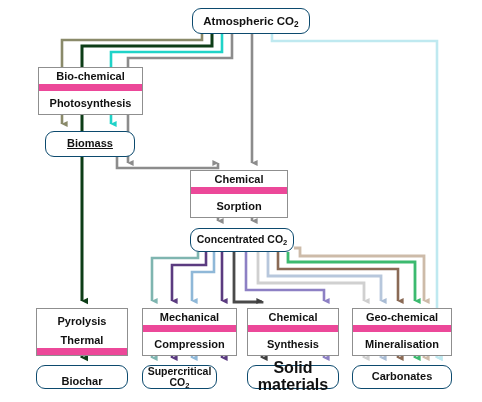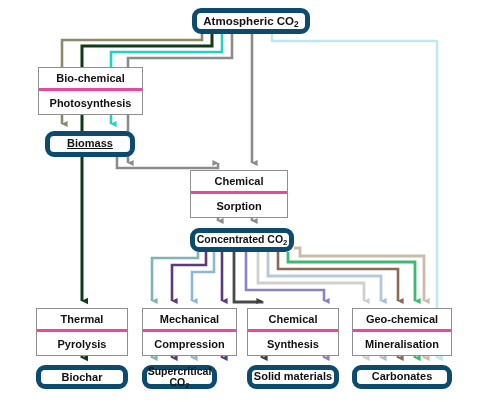--- a/index.html
+++ b/index.html
@@ -1,30 +1,30 @@
 <!DOCTYPE html>
 <html><head>
 <meta charset="utf-8">
 <style>
   html,body{margin:0;padding:0;background:#ffffff;}
   body{width:482px;height:402px;overflow:hidden;
        font-family:"Liberation Sans","DejaVu Sans",sans-serif;}
   #stage{position:relative;width:482px;height:402px;background:#fff;}
   svg#wires{position:absolute;left:0;top:0;width:482px;height:402px;}
   .nodebox{position:absolute;box-sizing:border-box;background:#ffffff;
-           border:5px solid #0c4a6e;display:flex;align-items:center;
+           border:1px solid #0c4a6e;display:flex;align-items:center;
            justify-content:center;text-align:center;font-weight:bold;
            color:#111111;line-height:1.05;}
   .rounded{border-radius:9px;}
   .stack{position:absolute;box-sizing:border-box;background:#fff;
          border:1px solid #8f8f8f;}
   .stack .cell{box-sizing:border-box;display:flex;align-items:center;
                justify-content:center;text-align:center;font-weight:bold;
                color:#111;height:50%;}
-  .stack .cell.top{border-bottom:3px solid #ec4899;}
+  .stack .cell.top{border-bottom:7px solid #ec4899;}
   .lbl{display:block;}
   sub{font-size:.72em;vertical-align:baseline;position:relative;top:2px;}
 </style>
 </head>
 <body>
 
 <div id="stage">
 
   <svg id="wires" viewBox="0 0 482 402" xmlns="http://www.w3.org/2000/svg">
     <defs>
@@ -151,25 +151,25 @@
     <div class="cell">
         <span>Sorption</span>
       </div>
   </div>
 
   <div class="nodebox rounded" style="left:190px;top:228px;width:104px;height:24px;font-size:10.5px;text-align:right;">
     <span class="lbl"><span>Concentrated CO</span><sub>2</sub></span>
   </div>
 
   <div class="stack" style="left:36px;top:308px;width:92px;height:48px;font-size:11px;">
+    <div class="cell">
+        <span>Pyrolysis</span>
+      </div>
     <div class="cell top">
         <span>Thermal</span>
-      </div>
-    <div class="cell">
-        <span>Pyrolysis</span>
       </div>
   </div>
   <div class="nodebox rounded" style="left:36px;top:365px;width:92px;height:24px;font-size:11px;align-items:flex-end;">
     <span>Biochar</span>
   </div>
 
   <div class="stack" style="left:142px;top:308px;width:95px;height:48px;font-size:11px;">
     <div class="cell top">
         <span>Mechanical</span>
       </div>
@@ -182,21 +182,21 @@
   </div>
 
   <div class="stack" style="left:247px;top:308px;width:92px;height:48px;font-size:11px;">
     <div class="cell top">
         <span>Chemical</span>
       </div>
     <div class="cell">
         <span>Synthesis</span>
       </div>
   </div>
-  <div class="nodebox rounded" style="left:247px;top:365px;width:92px;height:24px;font-size:11px;">
+  <div class="nodebox rounded" style="left:247px;top:365px;width:92px;height:24px;font-size:16px;">
     <span>Solid materials</span>
   </div>
 
   <div class="stack" style="left:352px;top:308px;width:100px;height:48px;font-size:11px;">
     <div class="cell top">
         <span>Geo-chemical</span>
       </div>
     <div class="cell">
         <span>Mineralisation</span>
       </div>

